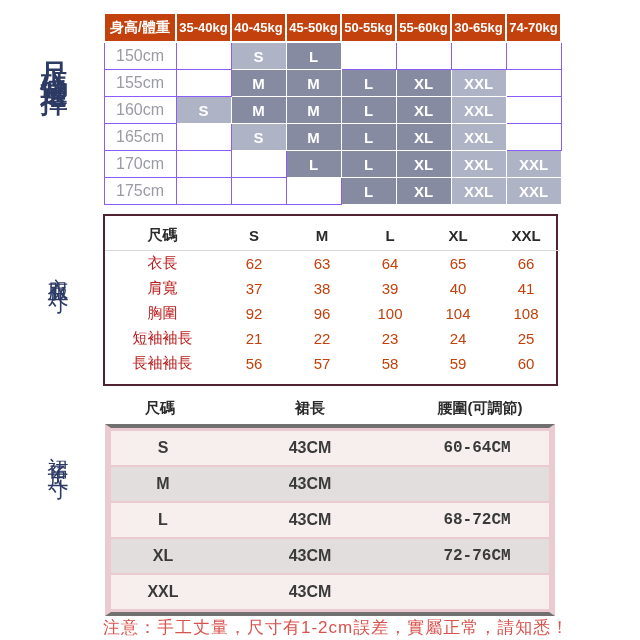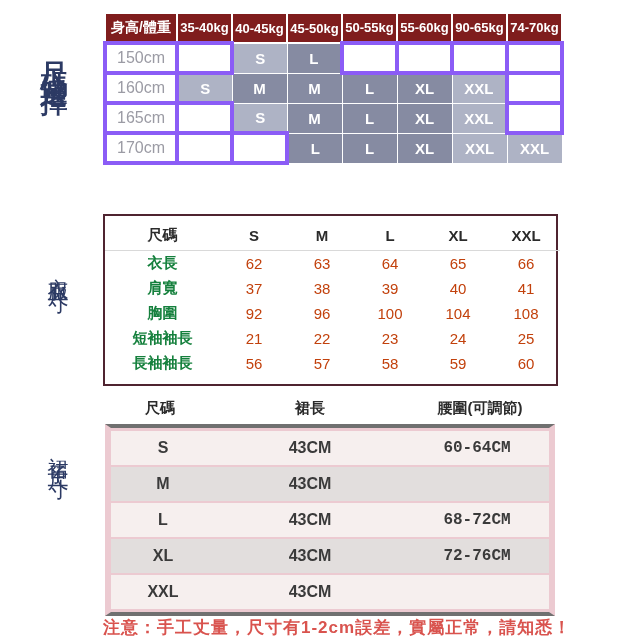--- a/index.html
+++ b/index.html
@@ -16,24 +16,24 @@
   .vlabel.mid1{left:44px;top:261px;font-size:21px;font-weight:500;letter-spacing:5px;}
   .vlabel.mid2{left:44px;top:441px;font-size:21px;font-weight:500;letter-spacing:7px;}
 
   
   table.matrix{
     position:absolute;left:103px;top:12px;width:457px;
     border-collapse:collapse;table-layout:fixed;
   }
   table.matrix th,table.matrix td{
     padding:0;text-align:center;vertical-align:middle;height:26px;
-    border:4px solid #8b5cf6;overflow:hidden;
+    border:1px solid #8b5cf6;overflow:hidden;
   }
   table.matrix thead th{
-    background:#7f1d1d;color:#ffffff;font-weight:700;font-size:13px;
+    background:#c2410c;color:#ffffff;font-weight:700;font-size:13px;
     border:2px solid #ffffff;height:27px;
   }
   table.matrix thead th.corner{font-size:14px;}
   table.matrix td.h{
     color:#9b9ba4;font-size:16px;font-weight:400;background:#ffffff;
   }
   table.matrix td.empty{background:#ffffff;}
   table.matrix td.filled{
     color:#ffffff;font-weight:700;font-size:15px;border:1px solid #ffffff;
   }
@@ -47,21 +47,21 @@
     padding:4px 0 8px 0;
   }
   table.garment{width:100%;border-collapse:collapse;table-layout:fixed;}
   table.garment th{
     height:30px;font-size:15px;font-weight:700;color:#2b2b2b;
     border-bottom:1px solid #d9d9d9;padding:0;text-align:center;
   }
   table.garment td{
     height:25px;font-size:15px;color:#c2410c;padding:0;text-align:center;
   }
-  table.garment td.lab{color:#15803d;font-weight:700;}
+  table.garment td.lab{color:#b91c1c;font-weight:400;}
 
   
   .skirt-head{
     position:absolute;left:105px;top:394px;width:450px;height:28px;
     display:flex;align-items:center;
   }
   .skirt-head .c{font-size:15px;font-weight:600;color:#2b2b2b;text-align:center;}
   .skirt-head .c1{width:110px;}
   .skirt-head .c2{width:190px;}
   .skirt-head .c3{width:150px;}
@@ -78,21 +78,21 @@
   .skirt-row.pink{background:#f6efee;}
   .skirt-row.gray{background:#e2dedd;}
   .skirt-row .c{font-size:16px;font-weight:600;color:#3a3a3a;text-align:center;}
   .skirt-row .c1{width:104px;}
   .skirt-row .c2{width:190px;}
   .skirt-row .c3{width:144px;font-family:Liberation Mono, monospace;}
 
   
   .note{
     position:absolute;left:103px;top:616px;width:452px;text-align:right;
-    color:#d9534e;font-size:17px;font-weight:700;letter-spacing:1px;white-space:nowrap;
+    color:#d9534e;font-size:17px;font-weight:400;letter-spacing:1px;white-space:nowrap;
   }
 </style>
 </head>
 <body>
 
 <div class="stage">
 
   <div class="vlabel big">尺碼選擇</div>
   <div class="vlabel mid1">衣服尺寸</div>
   <div class="vlabel mid2">裙子尺寸</div>
@@ -109,36 +109,46 @@
         <col style="width:55px">
     </colgroup>
     <thead>
         <tr>
           <th class="corner">身高/體重</th>
           <th>35-40kg</th>
           <th>40-45kg</th>
           <th>45-50kg</th>
           <th>50-55kg</th>
           <th>55-60kg</th>
-          <th>90-65kg</th>
+          <th>30-65kg</th>
           <th>74-70kg</th>
         </tr>
       </thead>
     <tbody>
         <tr>
           <td class="h">150cm</td>
           <td class="empty"></td>
           <td class="filled light">S</td>
           <td class="filled dark">L</td>
           <td class="empty"></td>
           <td class="empty"></td>
           <td class="empty"></td>
           <td class="empty"></td>
         </tr>
         <tr>
+          <td class="h">155cm</td>
+          <td class="empty"></td>
+          <td class="filled dark">M</td>
+          <td class="filled dark">M</td>
+          <td class="filled dark">L</td>
+          <td class="filled dark">XL</td>
+          <td class="filled light">XXL</td>
+          <td class="empty"></td>
+        </tr>
+        <tr>
           <td class="h">160cm</td>
           <td class="filled light">S</td>
           <td class="filled dark">M</td>
           <td class="filled dark">M</td>
           <td class="filled dark">L</td>
           <td class="filled dark">XL</td>
           <td class="filled light">XXL</td>
           <td class="empty"></td>
         </tr>
         <tr>
@@ -149,20 +159,30 @@
           <td class="filled dark">L</td>
           <td class="filled dark">XL</td>
           <td class="filled light">XXL</td>
           <td class="empty"></td>
         </tr>
         <tr>
           <td class="h">170cm</td>
           <td class="empty"></td>
           <td class="empty"></td>
           <td class="filled dark">L</td>
+          <td class="filled dark">L</td>
+          <td class="filled dark">XL</td>
+          <td class="filled light">XXL</td>
+          <td class="filled light">XXL</td>
+        </tr>
+        <tr>
+          <td class="h">175cm</td>
+          <td class="empty"></td>
+          <td class="empty"></td>
+          <td class="empty"></td>
           <td class="filled dark">L</td>
           <td class="filled dark">XL</td>
           <td class="filled light">XXL</td>
           <td class="filled light">XXL</td>
         </tr>
       </tbody>
   </table>
 
   <div class="garment-box">
     <table class="garment">

